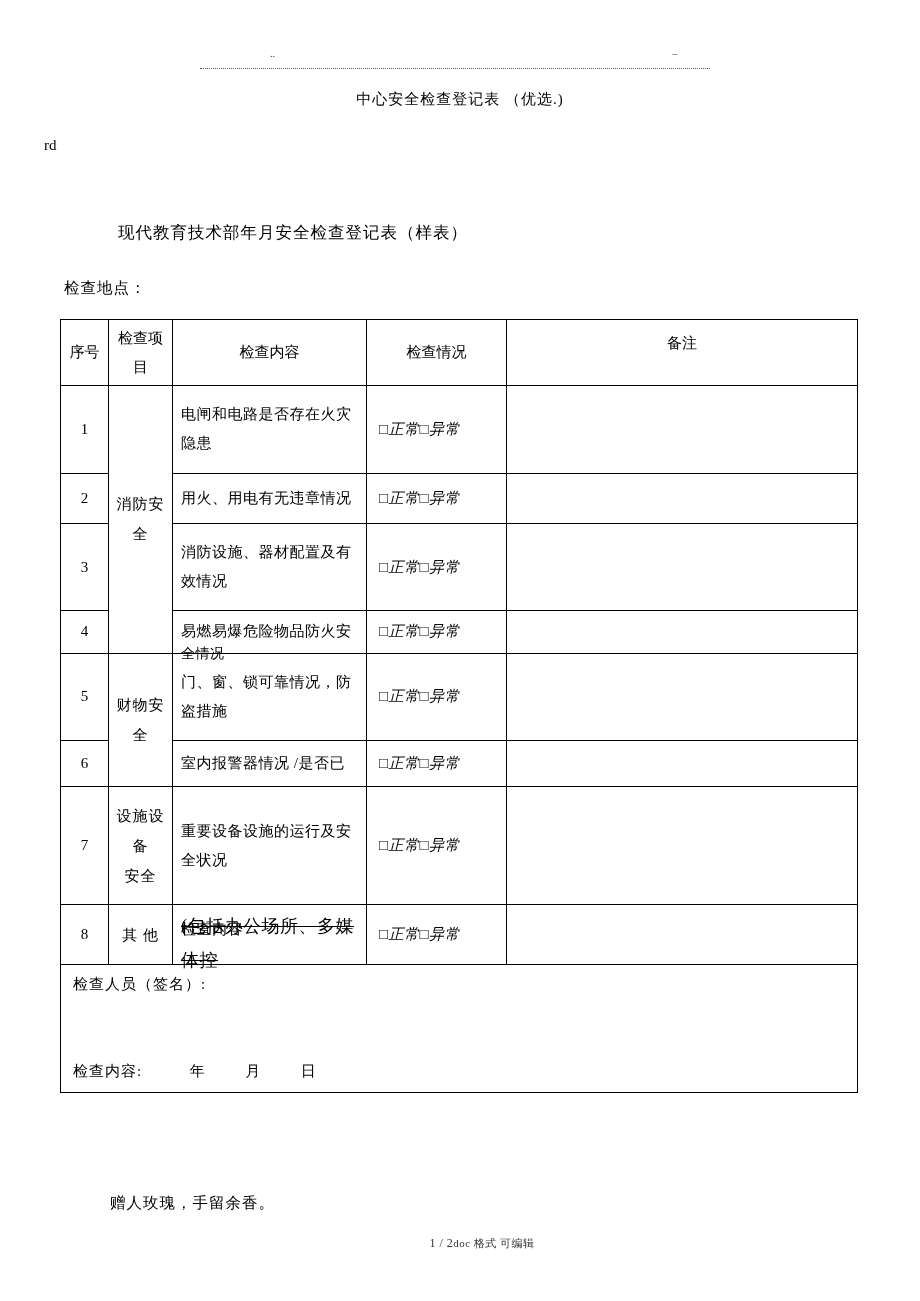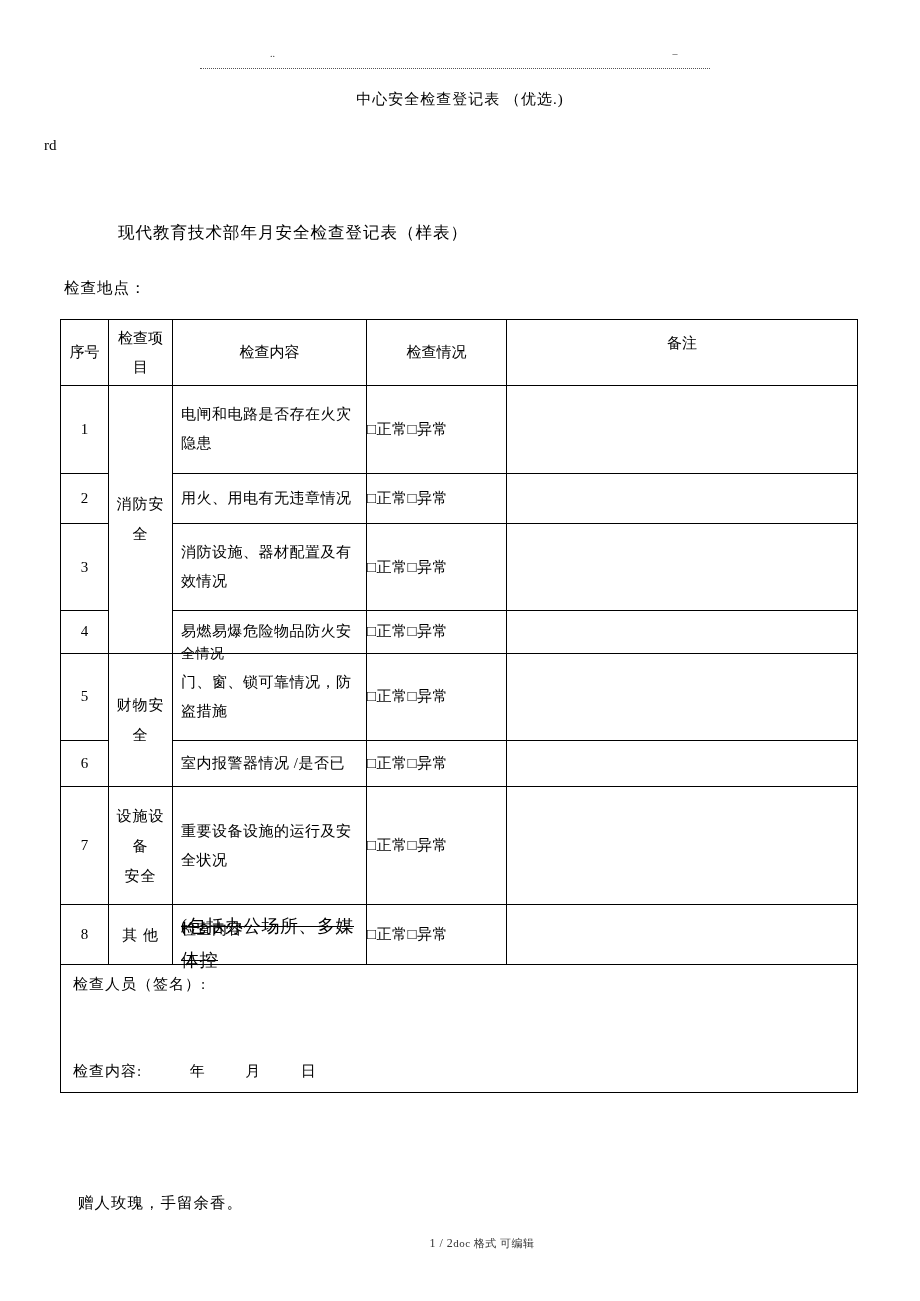--- a/index.html
+++ b/index.html
@@ -98,22 +98,24 @@
       line-height: 1.9;
     }
     .overlap-top {
       position: absolute;
       top: -14px;
       left: 8px;
       font-size: 14px;
     }
     .cell-status {
       width: 140px;
+      padding-left: 12px;
       text-align: left;
       letter-spacing: 0.5px;
+      font-style: italic;
     }
     .cell-remark { }
     .r1 { height: 72px; }
     .r2 { height: 46px; }
     .r3 { height: 72px; }
     .r4 { height: 36px; }
     .r5 { height: 72px; }
     .r6 { height: 40px; }
     .r7 { height: 118px; }
     .r8 { height: 60px; }
@@ -123,21 +125,21 @@
       vertical-align: top;
       position: relative;
       overflow: visible;
     }
     .sign-line { margin-top: 2px; letter-spacing: 1px; }
     .date-line { margin-top: 68px; letter-spacing: 1px; }
     .date-spacer { display: inline-block; width: 38px; }
     .closing {
       font-size: 15.5px;
       margin-top: 100px;
-      margin-left: 20px;
+      margin-left: 52px;
       letter-spacing: 1px;
     }
     .page-footer {
       position: absolute;
       bottom: 50px;
       left: 0;
       width: 920px;
       text-align: center;
       font-size: 11px;
       color: #333;

